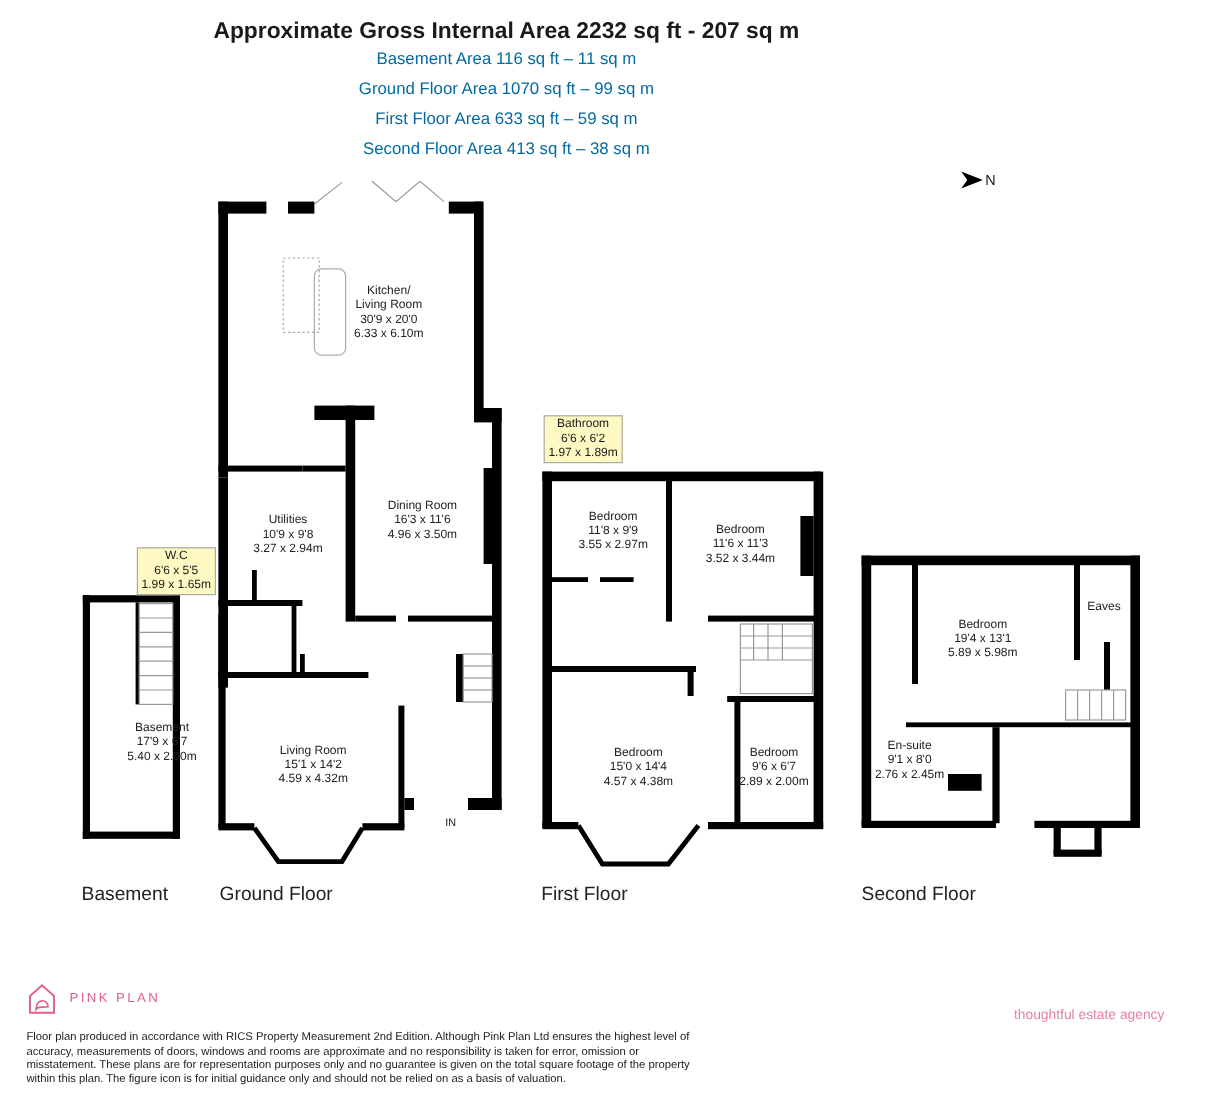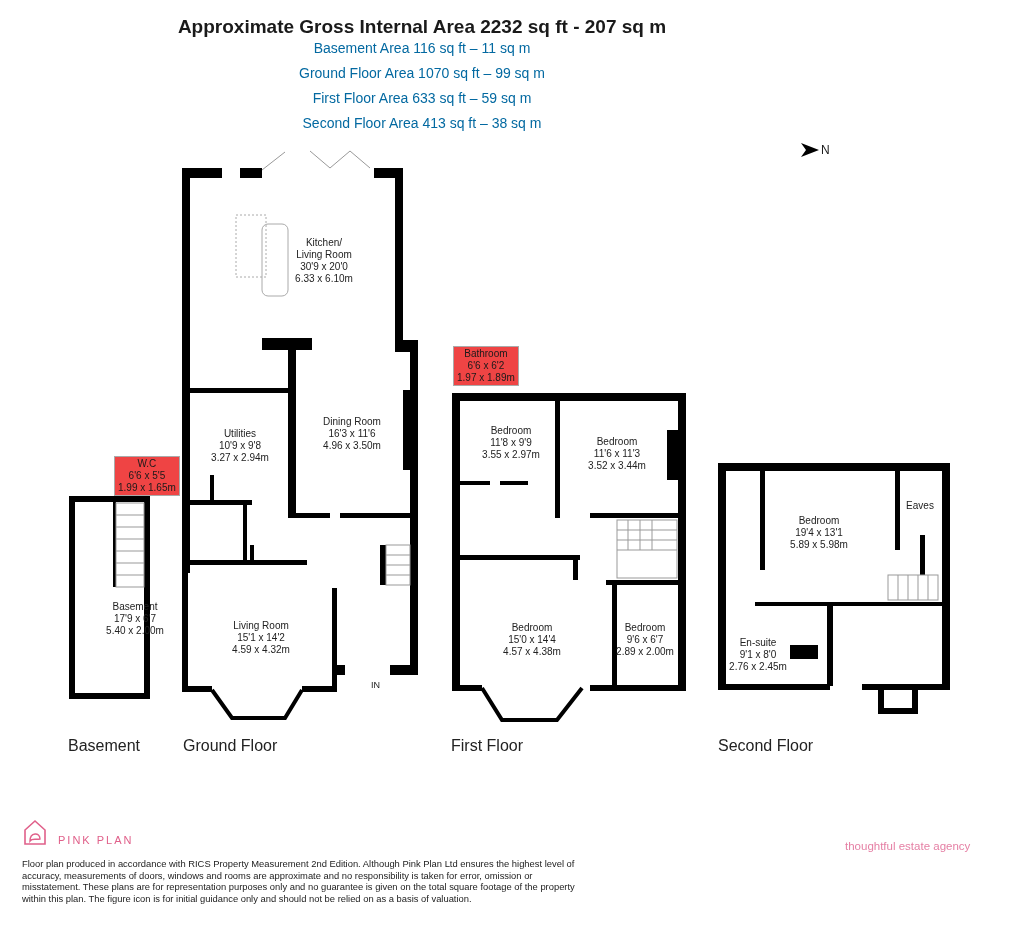--- a/index.html
+++ b/index.html
@@ -5,23 +5,23 @@
   html, body { margin:0; padding:0; background:#ffffff; }
   body { width:1024px; height:928px; position:relative; overflow:hidden; font-family:"Liberation Sans", sans-serif; color:#1a1a1a; }
   .abs { position:absolute; }
   .hdr { left:0; width:844px; text-align:center; }
   .hdr-title { top:16px; font-weight:bold; font-size:19px; }
   .hdr-line { font-size:14px; color:#0369a1; }
   svg.plan { position:absolute; left:0; top:0; }
   .room { position:absolute; text-align:center; font-size:10px; line-height:12px; color:#222; white-space:nowrap; transform:translateX(-50%); }
   .room .nm { display:block; }
   .floor-label { position:absolute; font-size:16px; color:#222; }
-  .callout { position:absolute; border:1px solid #aaa; background:#ef4444; text-align:center; font-size:10px; line-height:12px; padding:1px 3px; }
+  .callout { position:absolute; border:1px solid #aaa; background:#fef9c3; text-align:center; font-size:10px; line-height:12px; padding:1px 3px; }
   .north { position:absolute; left:800px; top:142px; font-size:12px; display:flex; align-items:center; gap:1px; }
-  .pink-logo { position:absolute; left:22px; top:818px; display:flex; align-items:flex-end; gap:10px; }
+  .pink-logo { position:absolute; left:22px; top:818px; display:flex; align-items:center; gap:10px; }
   .pink-text { color:#e0608a; font-size:11px; letter-spacing:2px; }
   .disclaimer { position:absolute; left:22px; top:858px; width:560px; font-size:9.4px; line-height:11.7px; color:#222; }
   .butlers { position:absolute; left:845px; top:838px; }
   .butlers-name { font-size:40px; font-weight:bold; color:#5b5e62; letter-spacing:-1px; line-height:40px; }
   .butlers-tag { font-size:11.5px; color:#e57fa4; margin-top:2px; }
   .in-label { position:absolute; left:371px; top:680px; font-size:9px; }
 </style>
 </head>
 <body>
 
@@ -244,21 +244,21 @@
 <div class="room" style="left:819px;top:515px">
   <span class="nm">Bedroom</span>
   <span class="nm">19'4 x 13'1</span>
   <span class="nm">5.89 x 5.98m</span>
 </div>
 
 <div class="room" style="left:920px;top:500px">
   <span class="nm">Eaves</span>
 </div>
 
-<div class="room" style="left:758px;top:637px">
+<div class="room" style="left:758px;top:616px">
   <span class="nm">En-suite</span>
   <span class="nm">9'1 x 8'0</span>
   <span class="nm">2.76 x 2.45m</span>
 </div>
 
 <div class="floor-label" style="left:68px;top:737px">Basement</div>
 <div class="floor-label" style="left:183px;top:737px">Ground Floor</div>
 <div class="floor-label" style="left:451px;top:737px">First Floor</div>
 <div class="floor-label" style="left:718px;top:737px">Second Floor</div>
 

